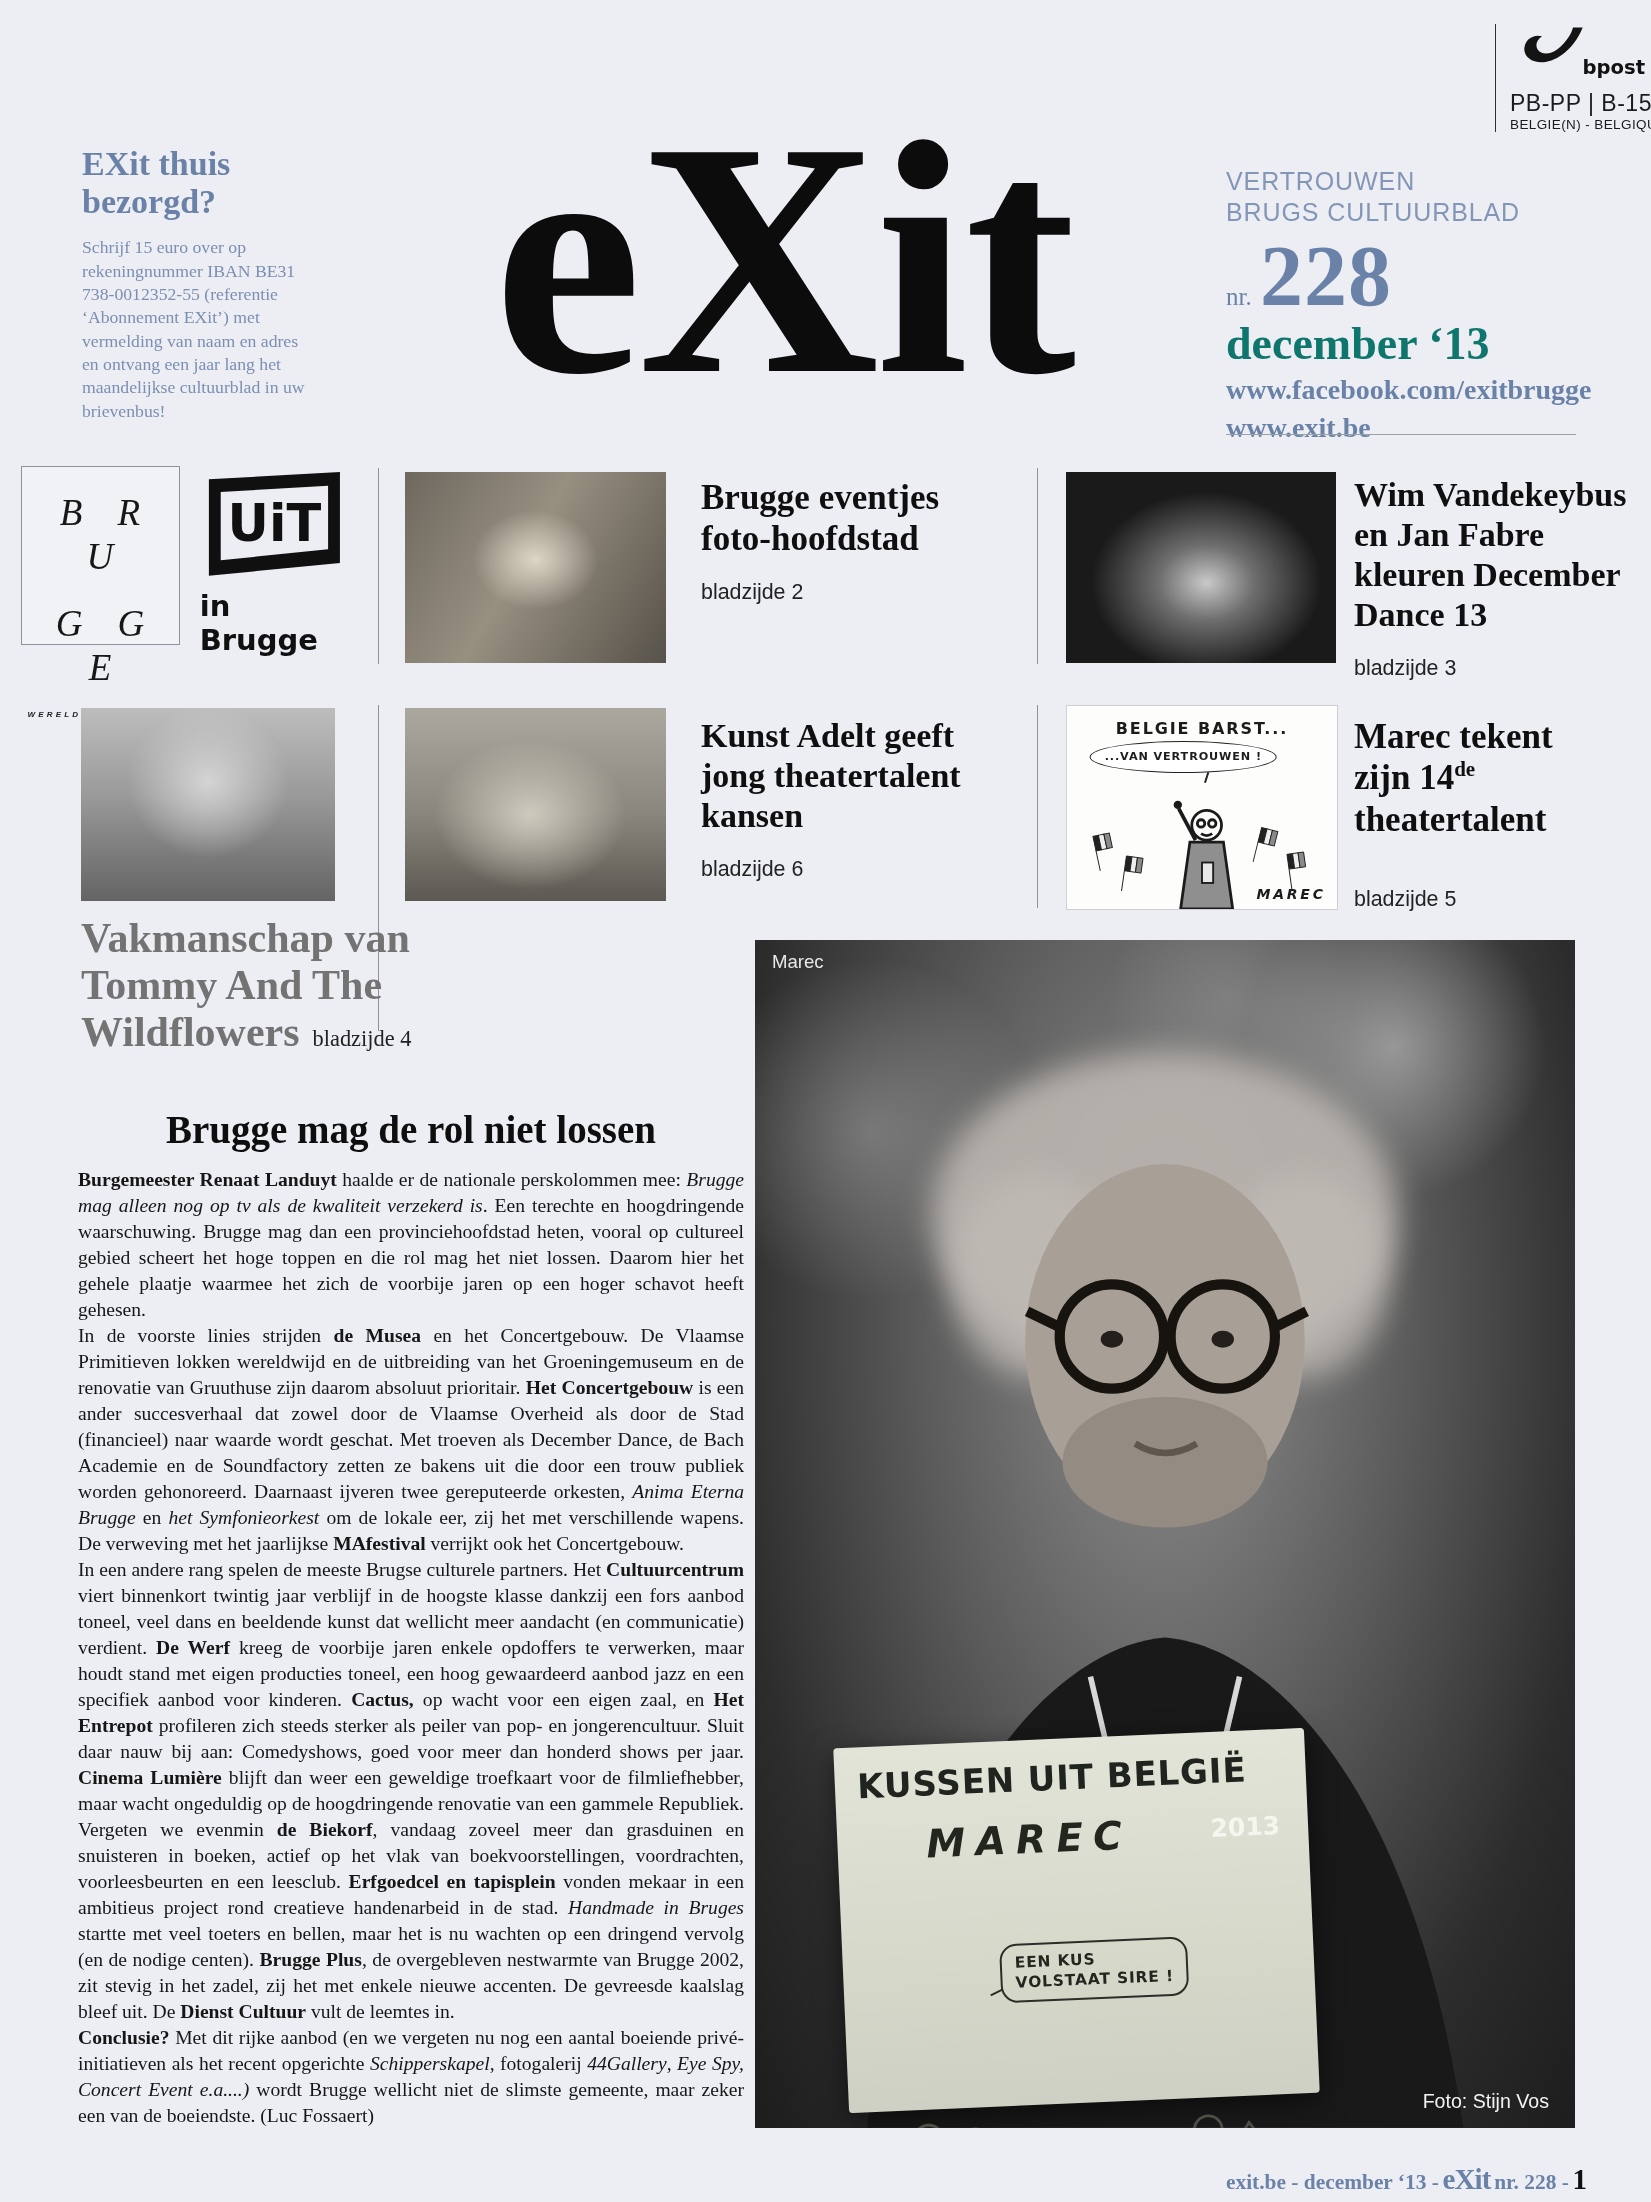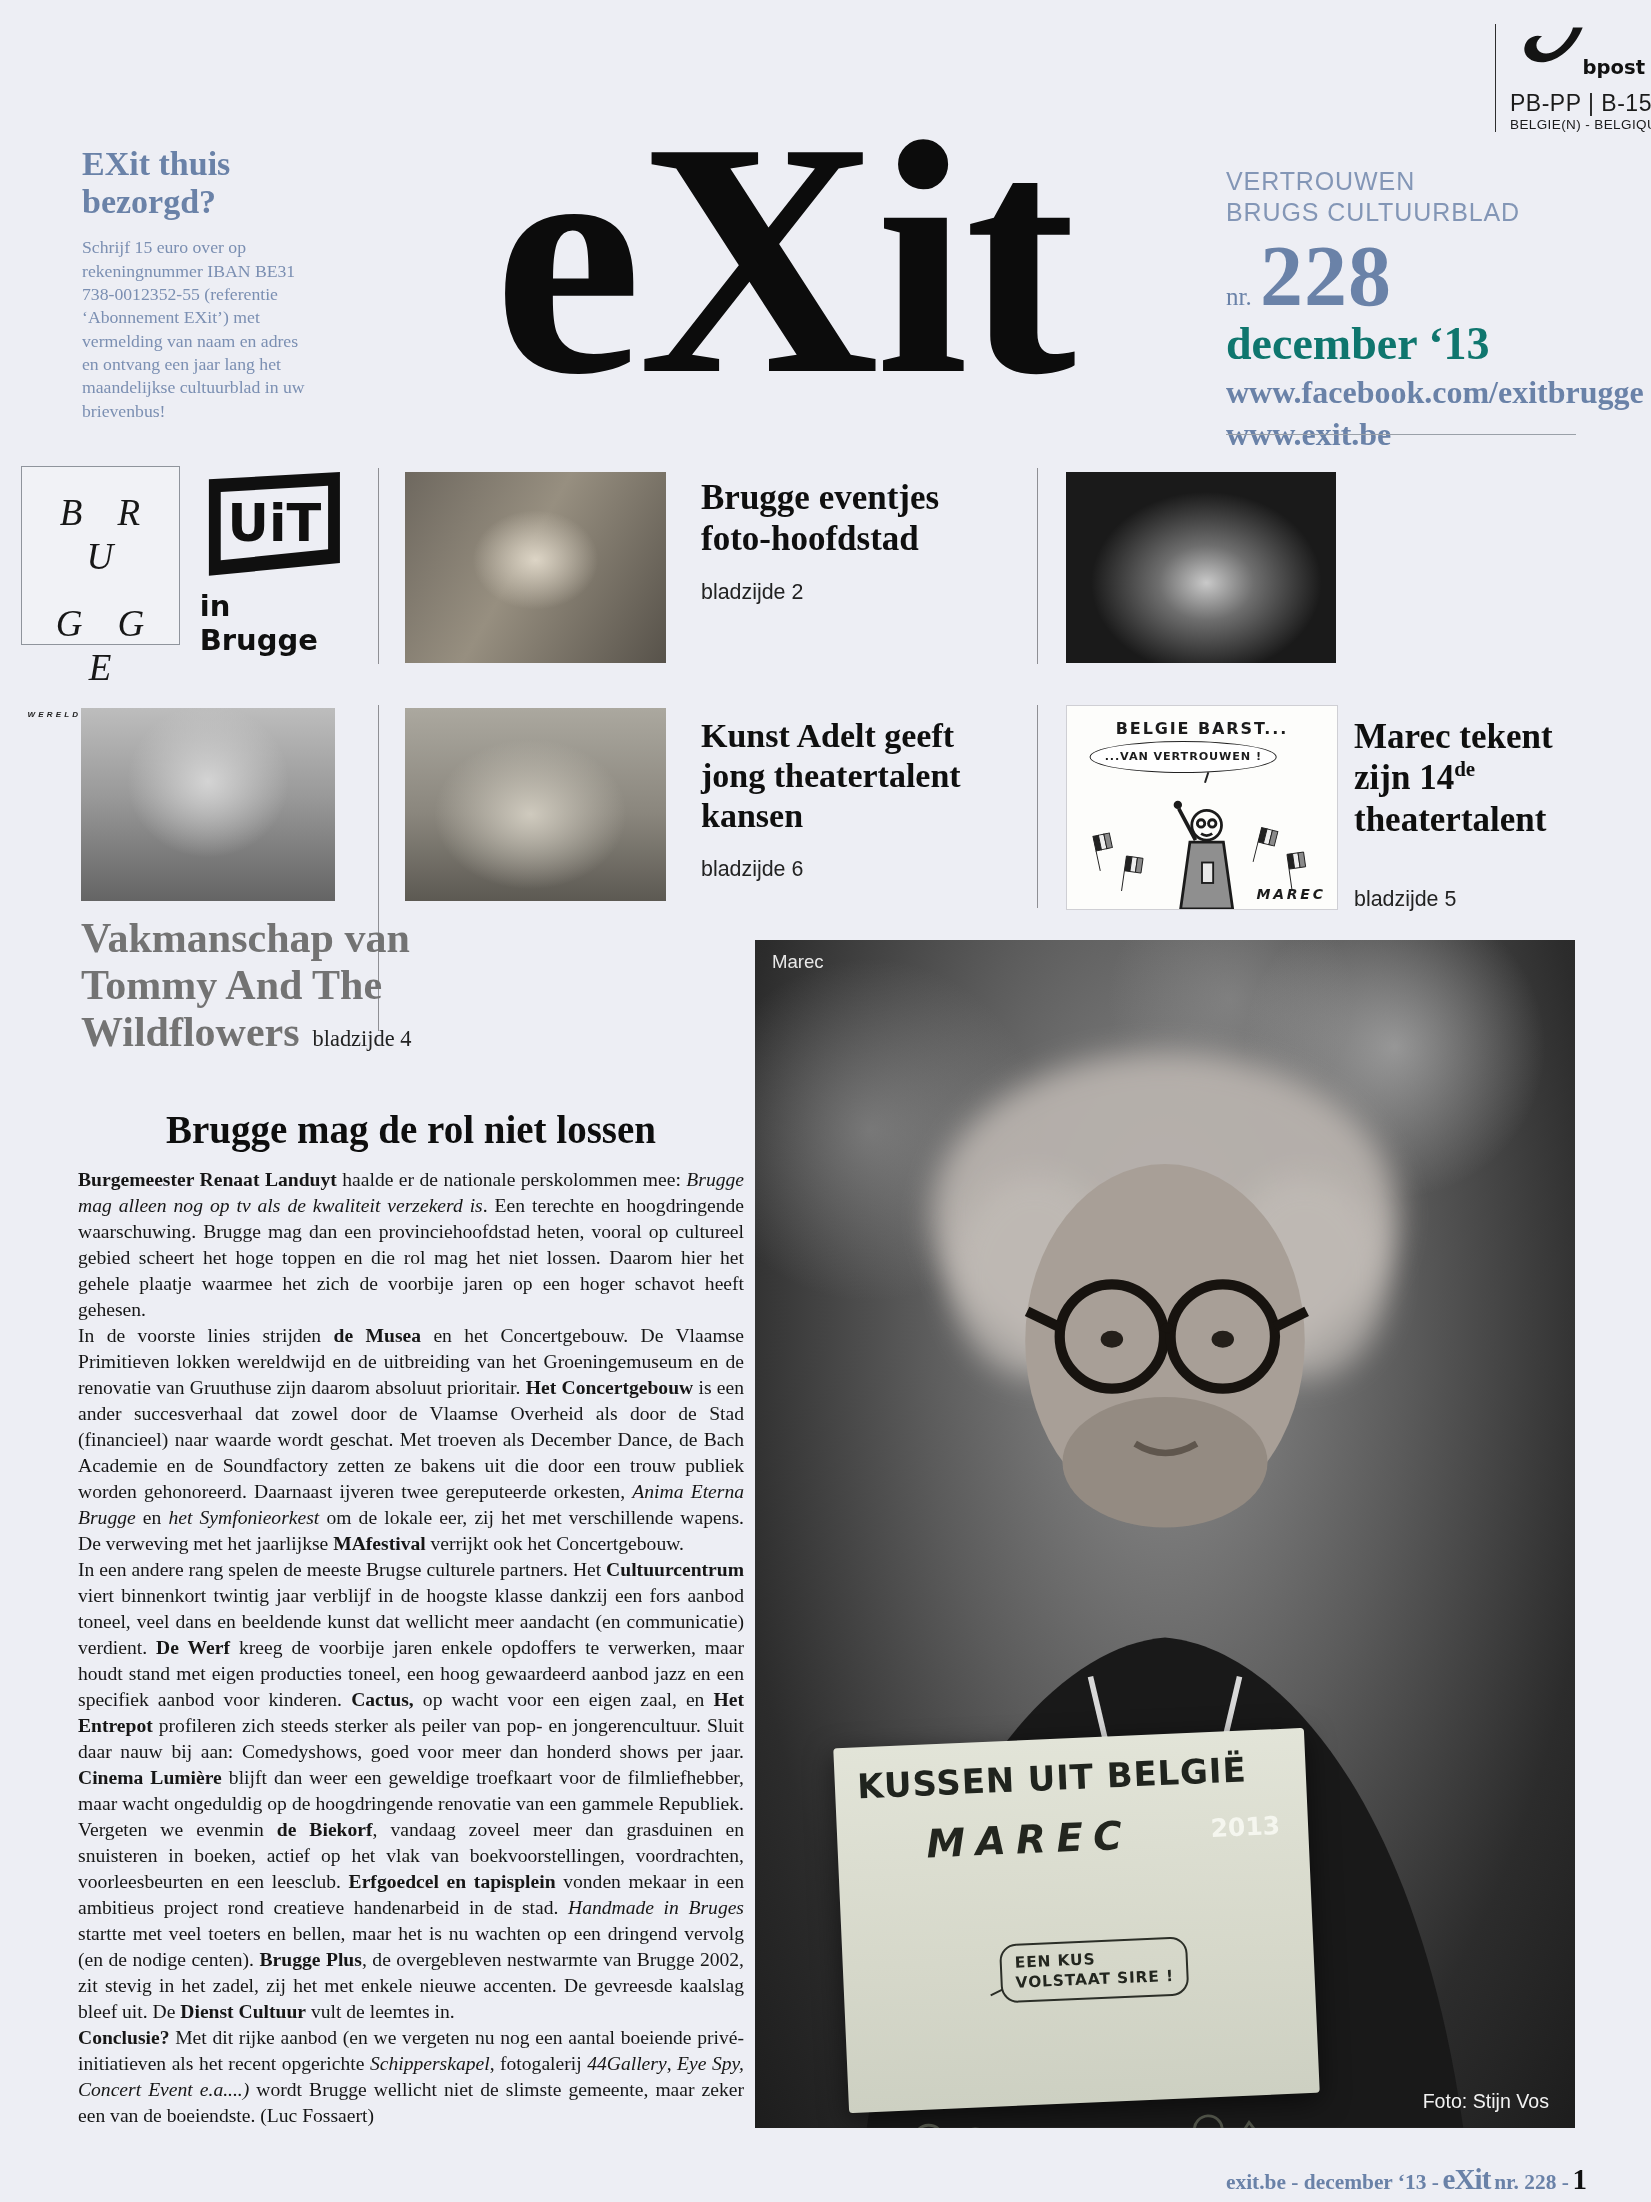--- a/index.html
+++ b/index.html
@@ -14,21 +14,21 @@
   .exit-logo{position:absolute;left:354px;top:91px;width:858px;text-align:center;
              font-size:334px;font-weight:bold;line-height:1;letter-spacing:-3.7px;color:#0c0c0c;}
 
   .issue{position:absolute;left:1226px;top:166px;width:373px;}
   .issue-tagline{font-family:"Liberation Sans","DejaVu Sans",sans-serif;font-size:25px;
                  color:#8396b6;letter-spacing:0.9px;line-height:1.22;}
   .issue-nr-row{display:flex;align-items:baseline;margin-top:9.3px;color:#6a82a8;}
   .issue-nr-label{font-size:25px;margin-right:8.4px;}
   .issue-nr{font-size:86px;font-weight:bold;line-height:.95;letter-spacing:0.9px;}
   .issue-date{font-size:46px;font-weight:bold;color:#0f766e;margin-top:1.9px;line-height:1.05;}
-  .issue-url{font-size:32px;font-weight:bold;color:#6a82a8;margin-top:5.6px;line-height:1.15;}
+  .issue-url{font-size:28px;font-weight:bold;color:#6a82a8;margin-top:5.6px;line-height:1.15;}
   .issue-rule{position:absolute;left:1226px;top:434px;width:350px;height:0.9px;background:#9aa0a8;}
 
   .postal{position:absolute;left:1495px;top:24px;width:145px;border-left:1.9px solid #2e2e2e;
           padding-left:14px;}
   .postal-logo-row{display:flex;align-items:flex-end;}
   .postal-brand{font-family:"DejaVu Sans",sans-serif;font-weight:bold;font-size:19.6px;color:#111;
                 margin-left:-7.5px;margin-bottom:1.9px;}
   .postal-code{font-family:"Liberation Sans","DejaVu Sans",sans-serif;font-size:23px;color:#1b1b1b;
                margin-top:9.3px;letter-spacing:0.5px;white-space:nowrap;}
   .postal-country{font-family:"Liberation Sans","DejaVu Sans",sans-serif;font-size:13.5px;
@@ -207,20 +207,24 @@
   <div class="ph photo-turban"></div>
   <div class="ph photo-dancer"></div>
   <div class="ph photo-threemen"></div>
   <div class="ph photo-table"></div>
 
   <div class="teaser t1">
     <div class="teaser-title">Brugge eventjes foto-hoofdstad</div>
     <div class="page-label">bladzijde 2</div>
   </div>
 
+  <div class="teaser t2">
+    <div class="teaser-title">Wim Vandekeybus en Jan Fabre kleuren December Dance 13</div>
+    <div class="page-label">bladzijde 3</div>
+  </div>
 
   <div class="teaser t3">
     <div class="teaser-title">Kunst Adelt geeft jong theatertalent kansen</div>
     <div class="page-label">bladzijde 6</div>
   </div>
 
   <div class="teaser t4">
     <div class="teaser-title"><span>Marec tekent zijn 14</span><sup>de</sup> <span>theatertalent</span></div>
     <div class="page-label">bladzijde 5</div>
   </div>

